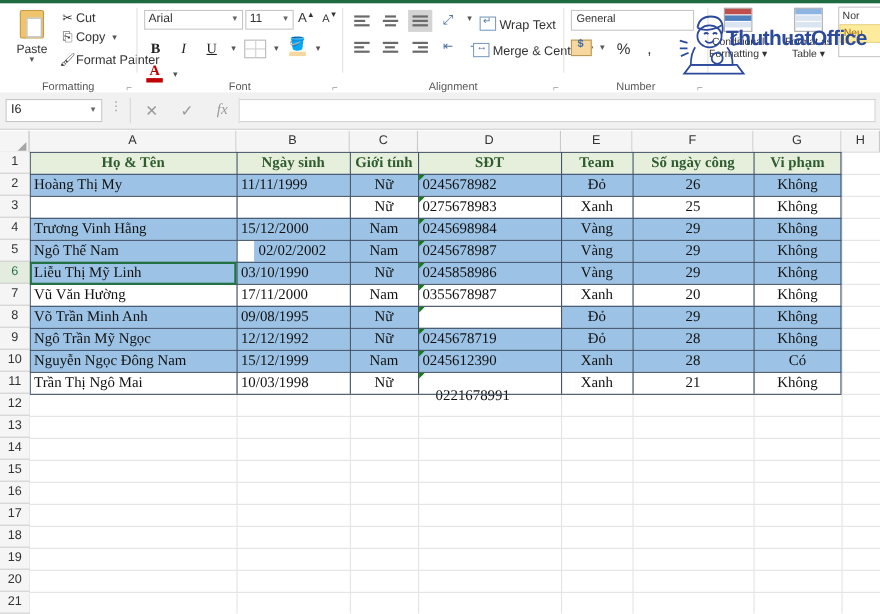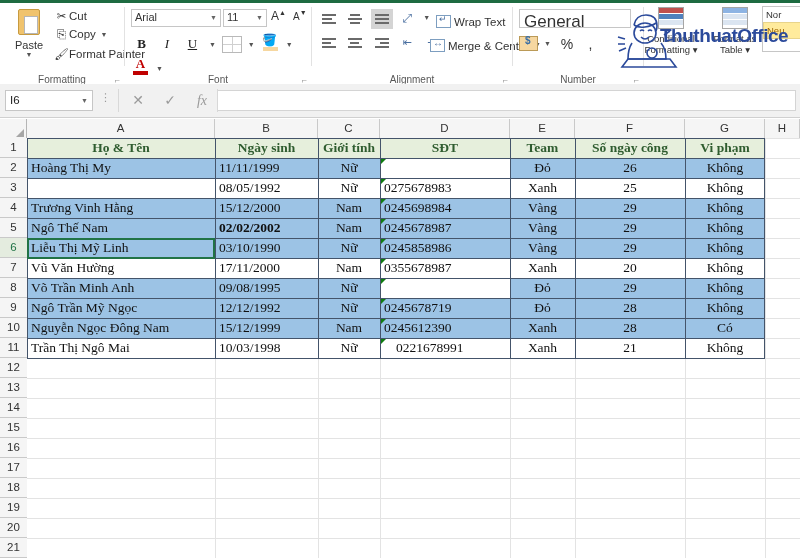--- a/index.html
+++ b/index.html
@@ -110,21 +110,21 @@
   .mergeicn:after { content:"↔"; position:absolute; left:2px; top:-3px; font-size:10px; color:#4a6fa0; }
   .indent-icn { display:inline-block; width:20px; height:18px; vertical-align:top;
                 font-size:11px; color:#4a6fa0; text-align:center; line-height:18px; }
   .orient-icn { display:inline-block; width:20px; height:18px; vertical-align:top;
                 font-size:12px; color:#4a6fa0; text-align:center; line-height:18px; }
 
   
   #g-num { left:513px; width:130px; }
   .numfmt {
     position:absolute; left:6px; top:6px; width:112px; height:19px;
-    border:1px solid #c6c6c6; background:#fff; font-size:17px;
+    border:1px solid #c6c6c6; background:#fff; font-size:10px;
     color:#333; padding:2px 12px 0 4px;
   }
   .numrow { position:absolute; left:6px; top:31px; }
   .nbtn { display:inline-block; height:20px; line-height:20px; text-align:center;
           font-size:12px; color:#333; vertical-align:top; }
   .currency-icn {
     display:inline-block; width:19px; height:15px; margin-top:2px;
     background:#f6d7a0; border:1px solid #bb9a57; vertical-align:top;
     position:relative;
   }
@@ -454,42 +454,42 @@
       <div class="cell hdr" style="left: 188px; width: 103px; top: 0px; height: 20px; line-height: 19px;">Ngày sinh</div>
       <div class="cell hdr" style="left: 0px; width: 188px; top: 0px; height: 20px; line-height: 19px;">Họ &amp; Tên</div>
       <div class="cell hdr" style="left: 291px; width: 62px; top: 0px; height: 20px; line-height: 19px;">Giới tính</div>
       <div class="cell hdr" style="left: 353px; width: 130px; top: 0px; height: 20px; line-height: 19px;">SĐT</div>
       <div class="cell hdr" style="left: 483px; width: 65px; top: 0px; height: 20px; line-height: 19px;">Team</div>
       <div class="cell hdr" style="left: 548px; width: 110px; top: 0px; height: 20px; line-height: 19px;">Số ngày công</div>
       <div class="cell hdr" style="left: 658px; width: 80px; top: 0px; height: 20px; line-height: 19px;">Vi phạm</div>
       <div class="cell sel cell" style="left: 0px; width: 188px; top: 20px; height: 20px; line-height: 19px;">Hoàng Thị My</div>
       <div class="cell sel rgt" style="left: 188px; width: 103px; top: 20px; height: 20px; line-height: 19px;">11/11/1999</div>
       <div class="cell sel ctr" style="left: 291px; width: 62px; top: 20px; height: 20px; line-height: 19px;">Nữ</div>
+      <div class="cell sel rgt" style="left: 353px; width: 130px; top: 20px; height: 20px; line-height: 19px;">0245678982</div>
       <div class="cell sel ctr" style="left: 483px; width: 65px; top: 20px; height: 20px; line-height: 19px;">Đỏ</div>
       <div class="cell sel ctr" style="left: 548px; width: 110px; top: 20px; height: 20px; line-height: 19px;">26</div>
       <div class="cell sel ctr" style="left: 658px; width: 80px; top: 20px; height: 20px; line-height: 19px;">Không</div>
       <div class="errtri" style="left: 354px; top: 21px;"></div>
       <div class="cell cell" style="left: 0px; width: 188px; top: 40px; height: 20px; line-height: 19px; margin-top: 40px;">Kiều Thị Loan</div>
-      <div class="cell rgt" style="left: 188px; width: 103px; top: 40px; height: 20px; line-height: 19px;">08/05/1992</div>
       <div class="cell ctr" style="left: 291px; width: 62px; top: 40px; height: 20px; line-height: 19px;">Nữ</div>
       <div class="cell rgt" style="left: 353px; width: 130px; top: 40px; height: 20px; line-height: 19px;">0275678983</div>
       <div class="cell ctr" style="left: 483px; width: 65px; top: 40px; height: 20px; line-height: 19px;">Xanh</div>
       <div class="cell ctr" style="left: 548px; width: 110px; top: 40px; height: 20px; line-height: 19px;">25</div>
       <div class="cell ctr" style="left: 658px; width: 80px; top: 40px; height: 20px; line-height: 19px;">Không</div>
       <div class="errtri" style="left: 354px; top: 41px;"></div>
       <div class="cell sel cell" style="left: 0px; width: 188px; top: 60px; height: 20px; line-height: 19px;">Trương Vinh Hằng</div>
       <div class="cell sel rgt" style="left: 188px; width: 103px; top: 60px; height: 20px; line-height: 19px;">15/12/2000</div>
       <div class="cell sel ctr" style="left: 291px; width: 62px; top: 60px; height: 20px; line-height: 19px;">Nam</div>
       <div class="cell sel rgt" style="left: 353px; width: 130px; top: 60px; height: 20px; line-height: 19px;">0245698984</div>
       <div class="cell sel ctr" style="left: 483px; width: 65px; top: 60px; height: 20px; line-height: 19px;">Vàng</div>
       <div class="cell sel ctr" style="left: 548px; width: 110px; top: 60px; height: 20px; line-height: 19px;">29</div>
       <div class="cell sel ctr" style="left: 658px; width: 80px; top: 60px; height: 20px; line-height: 19px;">Không</div>
       <div class="errtri" style="left: 354px; top: 61px;"></div>
       <div class="cell sel cell" style="left: 0px; width: 188px; top: 80px; height: 20px; line-height: 19px;">Ngô Thế Nam</div>
-      <div class="cell sel rgt" style="left: 188px; width: 103px; top: 80px; height: 20px; line-height: 19px; font-weight: bold;">02/02/2002</div>
+      <div class="cell sel rgt" style="left: 204px; width: 103px; top: 80px; height: 20px; line-height: 19px;">02/02/2002</div>
       <div class="cell sel ctr" style="left: 291px; width: 62px; top: 80px; height: 20px; line-height: 19px;">Nam</div>
       <div class="cell sel rgt" style="left: 353px; width: 130px; top: 80px; height: 20px; line-height: 19px;">0245678987</div>
       <div class="cell sel ctr" style="left: 483px; width: 65px; top: 80px; height: 20px; line-height: 19px;">Vàng</div>
       <div class="cell sel ctr" style="left: 548px; width: 110px; top: 80px; height: 20px; line-height: 19px;">29</div>
       <div class="cell sel ctr" style="left: 658px; width: 80px; top: 80px; height: 20px; line-height: 19px;">Không</div>
       <div class="errtri" style="left: 354px; top: 81px;"></div>
       <div class="cell sel cell" style="left: 0px; width: 188px; top: 100px; height: 20px; line-height: 19px;">Liễu Thị Mỹ Linh</div>
       <div class="cell sel rgt" style="left: 188px; width: 103px; top: 100px; height: 20px; line-height: 19px;">03/10/1990</div>
       <div class="cell sel ctr" style="left: 291px; width: 62px; top: 100px; height: 20px; line-height: 19px;">Nữ</div>
       <div class="cell sel rgt" style="left: 353px; width: 130px; top: 100px; height: 20px; line-height: 19px;">0245858986</div>
@@ -525,21 +525,21 @@
       <div class="cell sel rgt" style="left: 188px; width: 103px; top: 180px; height: 20px; line-height: 19px;">15/12/1999</div>
       <div class="cell sel ctr" style="left: 291px; width: 62px; top: 180px; height: 20px; line-height: 19px;">Nam</div>
       <div class="cell sel rgt" style="left: 353px; width: 130px; top: 180px; height: 20px; line-height: 19px;">0245612390</div>
       <div class="cell sel ctr" style="left: 483px; width: 65px; top: 180px; height: 20px; line-height: 19px;">Xanh</div>
       <div class="cell sel ctr" style="left: 548px; width: 110px; top: 180px; height: 20px; line-height: 19px;">28</div>
       <div class="cell sel ctr" style="left: 658px; width: 80px; top: 180px; height: 20px; line-height: 19px;">Có</div>
       <div class="errtri" style="left: 354px; top: 181px;"></div>
       <div class="cell cell" style="left: 0px; width: 188px; top: 200px; height: 20px; line-height: 19px;">Trần Thị Ngô Mai</div>
       <div class="cell rgt" style="left: 188px; width: 103px; top: 200px; height: 20px; line-height: 19px;">10/03/1998</div>
       <div class="cell ctr" style="left: 291px; width: 62px; top: 200px; height: 20px; line-height: 19px;">Nữ</div>
-      <div class="cell rgt" style="left: 353px; width: 130px; top: 200px; height: 20px; line-height: 19px; padding-left: 16px;">0221678991</div>
+      <div class="cell rgt" style="left: 353px; width: 130px; top: 212px; height: 20px; line-height: 19px; padding-left: 16px;">0221678991</div>
       <div class="cell ctr" style="left: 483px; width: 65px; top: 200px; height: 20px; line-height: 19px;">Xanh</div>
       <div class="cell ctr" style="left: 548px; width: 110px; top: 200px; height: 20px; line-height: 19px;">21</div>
       <div class="cell ctr" style="left: 658px; width: 80px; top: 200px; height: 20px; line-height: 19px;">Không</div>
       <div class="errtri" style="left: 354px; top: 201px;"></div>
       <div class="tbl-border" style="left: 0px; top: 0px; width: 738px; height: 1px;"></div>
       <div class="tbl-border" style="left: 0px; top: 220px; width: 738px; height: 1px;"></div>
       <div class="tbl-border" style="left: 0px; top: 0px; width: 1px; height: 220px;"></div>
       <div class="tbl-border" style="left: 737px; top: 0px; width: 1px; height: 220px;"></div>
       <div class="tbl-border" style="left: 0px; top: 20px; width: 738px; height: 1px;"></div>
       <div class="tbl-border" style="left: 0px; top: 40px; width: 738px; height: 1px;"></div>

